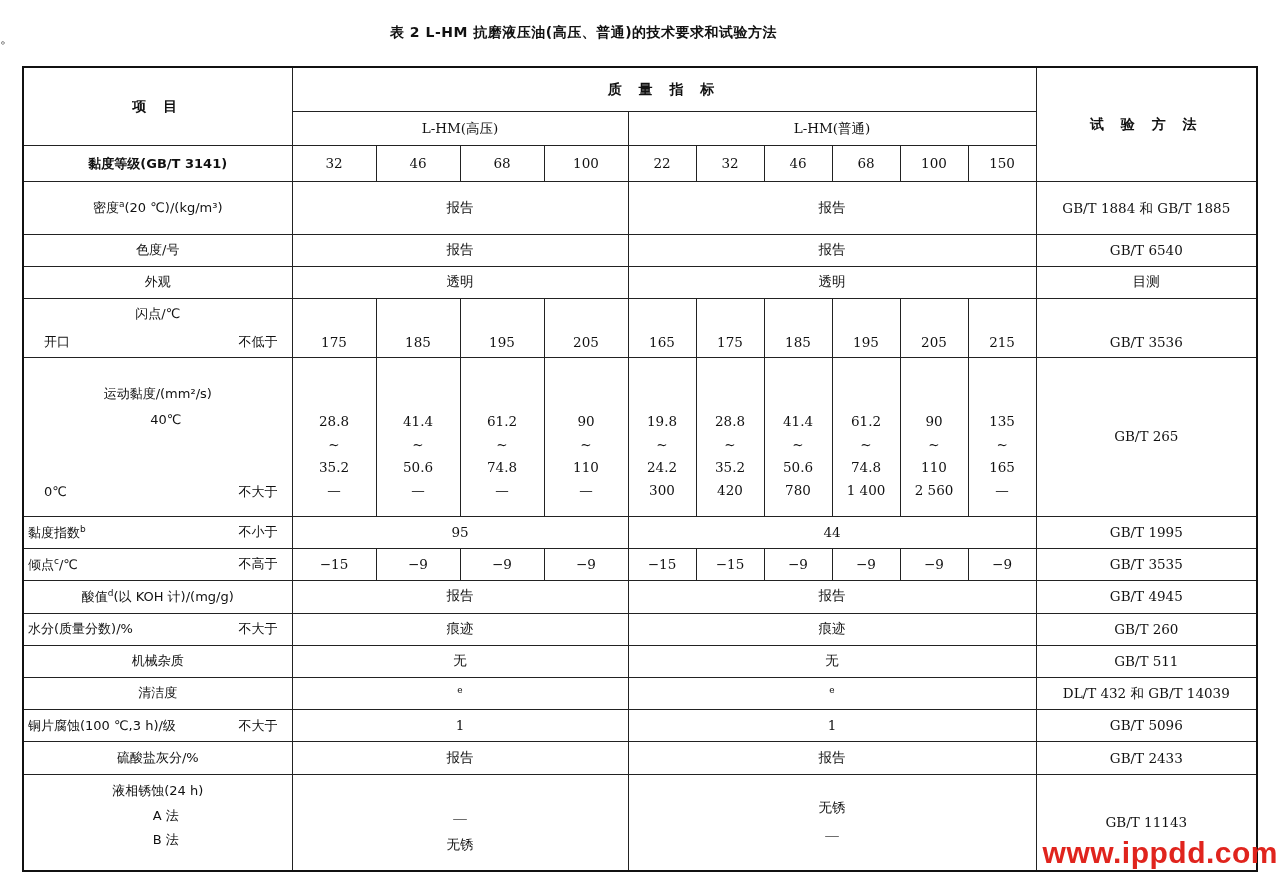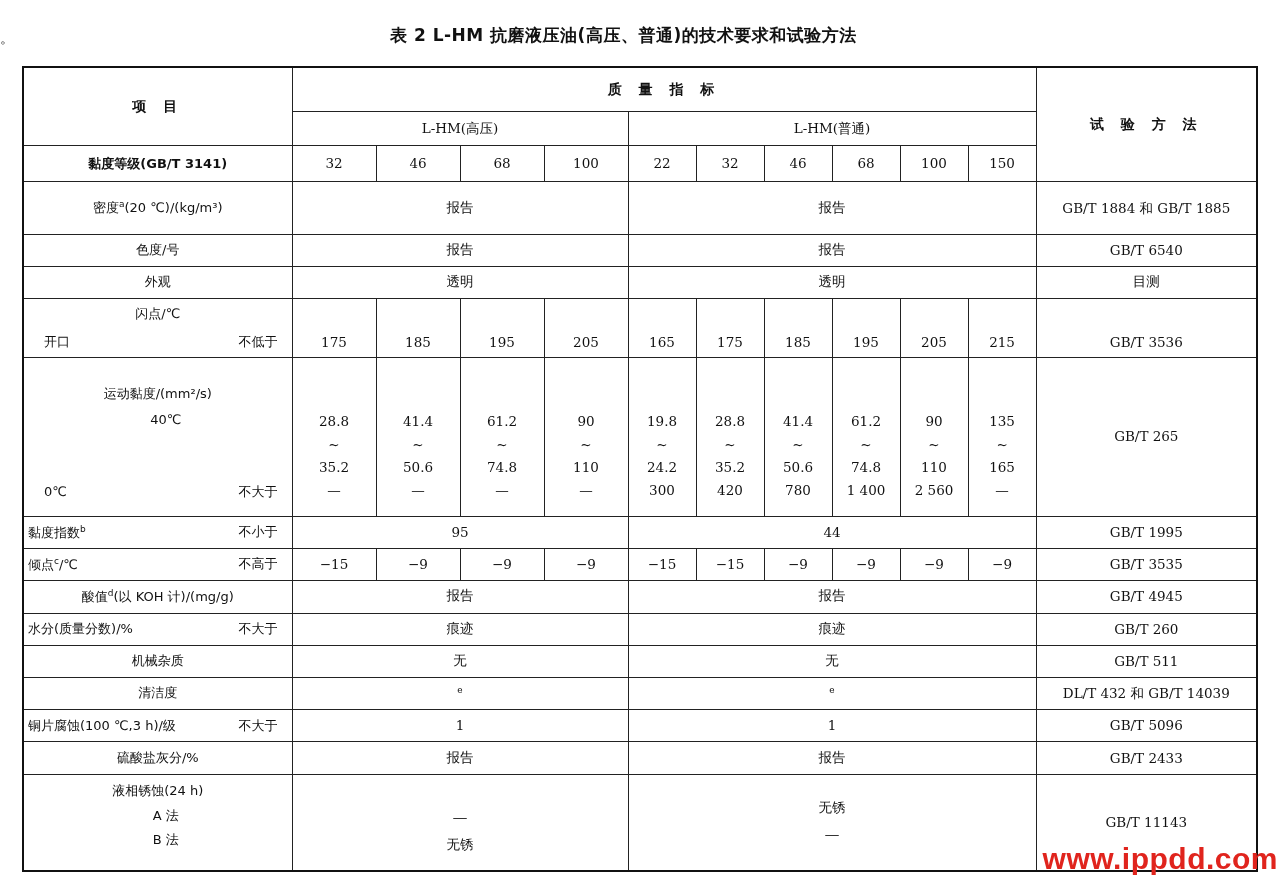--- a/index.html
+++ b/index.html
@@ -2,40 +2,40 @@
 <html><head>
 <meta charset="utf-8">
 <style>
   html, body { margin: 0; padding: 0; }
   body {
     width: 1280px; height: 886px; background: #ffffff; position: relative; overflow: hidden;
     font-family: "DejaVu Serif", "Liberation Serif", serif; color: #111;
   }
   .stray-mark { position: absolute; left: 0; top: 30px; font-size: 14px; }
   .title {
-    position: absolute; left: 390px; top: 24px; font-size: 17px; font-weight: bold;
+    position: absolute; left: 390px; top: 24px; font-size: 14px; font-weight: bold;
     font-family: "DejaVu Sans", "Liberation Sans", sans-serif; letter-spacing: 0.5px;
   }
   table.spec {
     position: absolute; left: 22px; top: 66px; width: 1234px; height: 806px;
     border-collapse: collapse; border: 2px solid #111; table-layout: fixed;
     font-size: 13.5px;
   }
   table.spec td {
     border: 1px solid #222; text-align: center; vertical-align: middle; padding: 0 4px;
     line-height: 1.25;
   }
   td.item { text-align: left; padding-left: 10px; font-family: "DejaVu Sans", "Liberation Sans", sans-serif; font-size: 13px; }
   td.hdr { font-family: "DejaVu Sans", "Liberation Sans", sans-serif; font-weight: bold; font-size: 14px; letter-spacing: 6px; }
-  .cn { font-family: Liberation Sans, sans-serif; }
+  .cn { font-family: Liberation Serif, serif; }
   .item-row { display: flex; justify-content: space-between; padding-right: 10px; }
   .sub { padding-left: 16px; }
   .stack { display: flex; flex-direction: column; align-items: center; gap: 6px; }
   .watermark {
-    position: absolute; right: 2px; bottom: 10px; color: #e0241d; font-weight: bold;
+    position: absolute; right: 2px; bottom: 16px; color: #e0241d; font-weight: bold;
     font-size: 30px; font-family: "Liberation Sans", "DejaVu Sans", sans-serif; letter-spacing: 0.5px;
   }
   sup { font-size: 9px; }
 </style>
 </head>
 <body>
 
 <div class="stray-mark">。</div>
 <div class="title">表 2   L-HM 抗磨液压油(高压、普通)的技术要求和试验方法</div>
 

